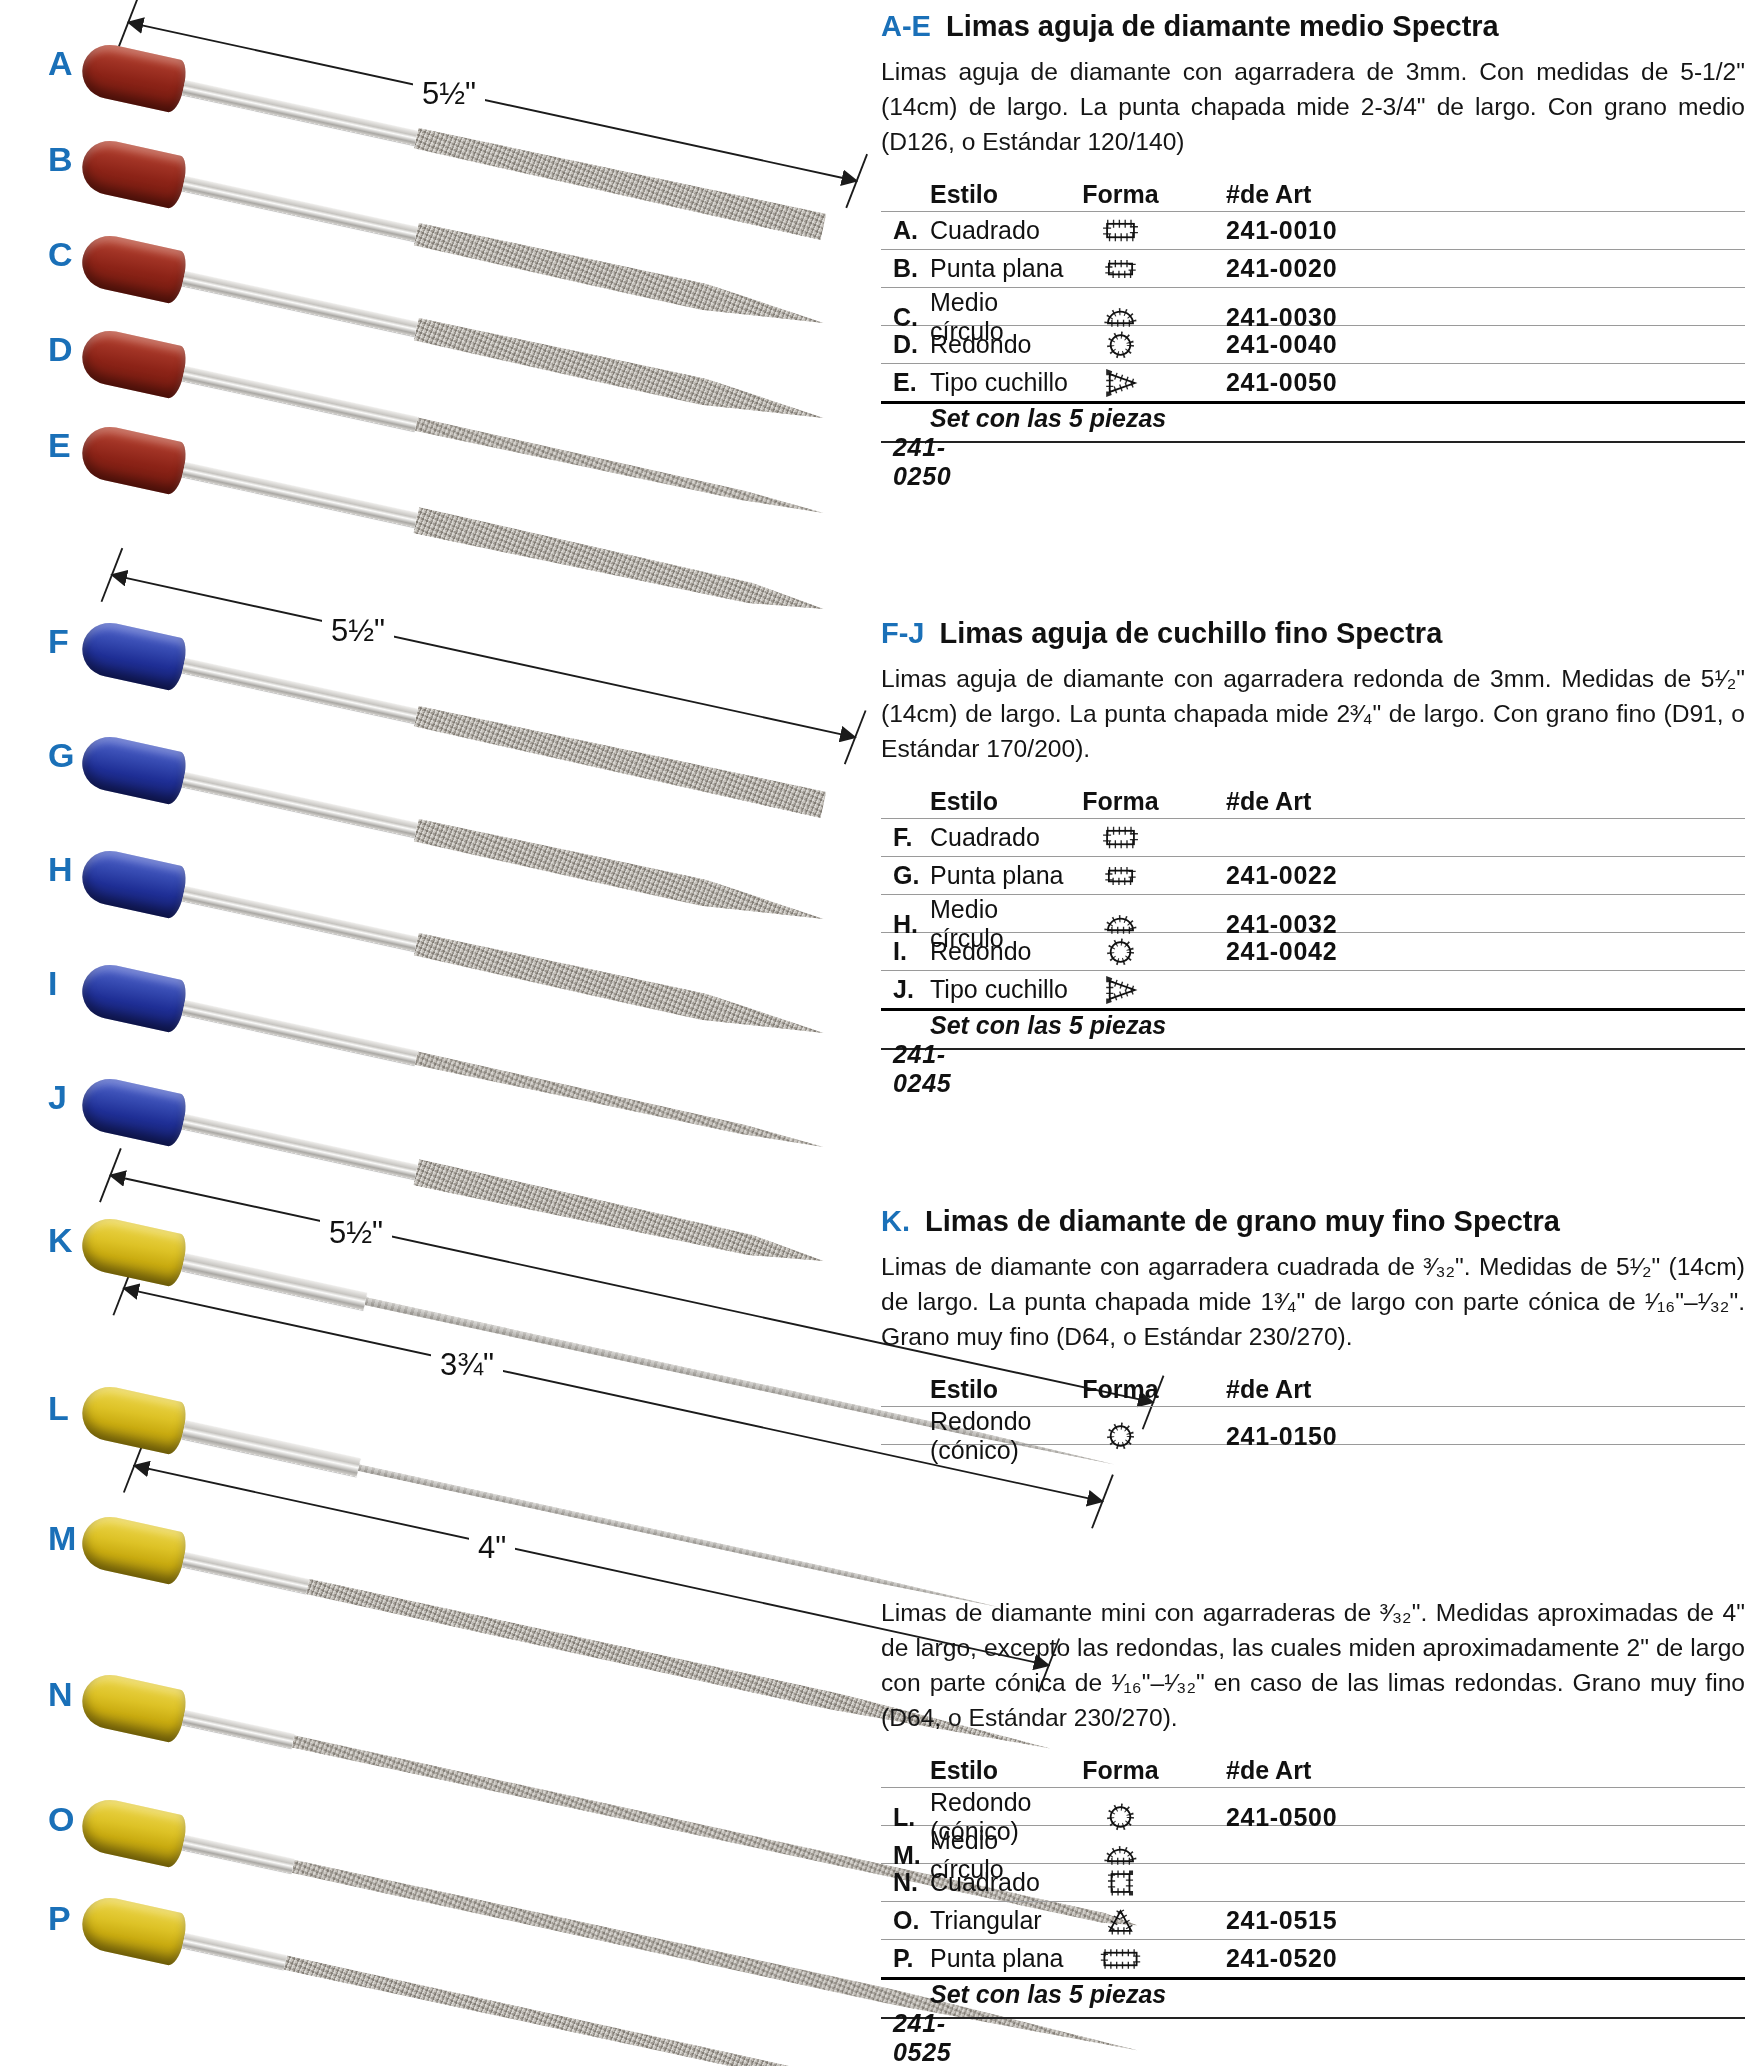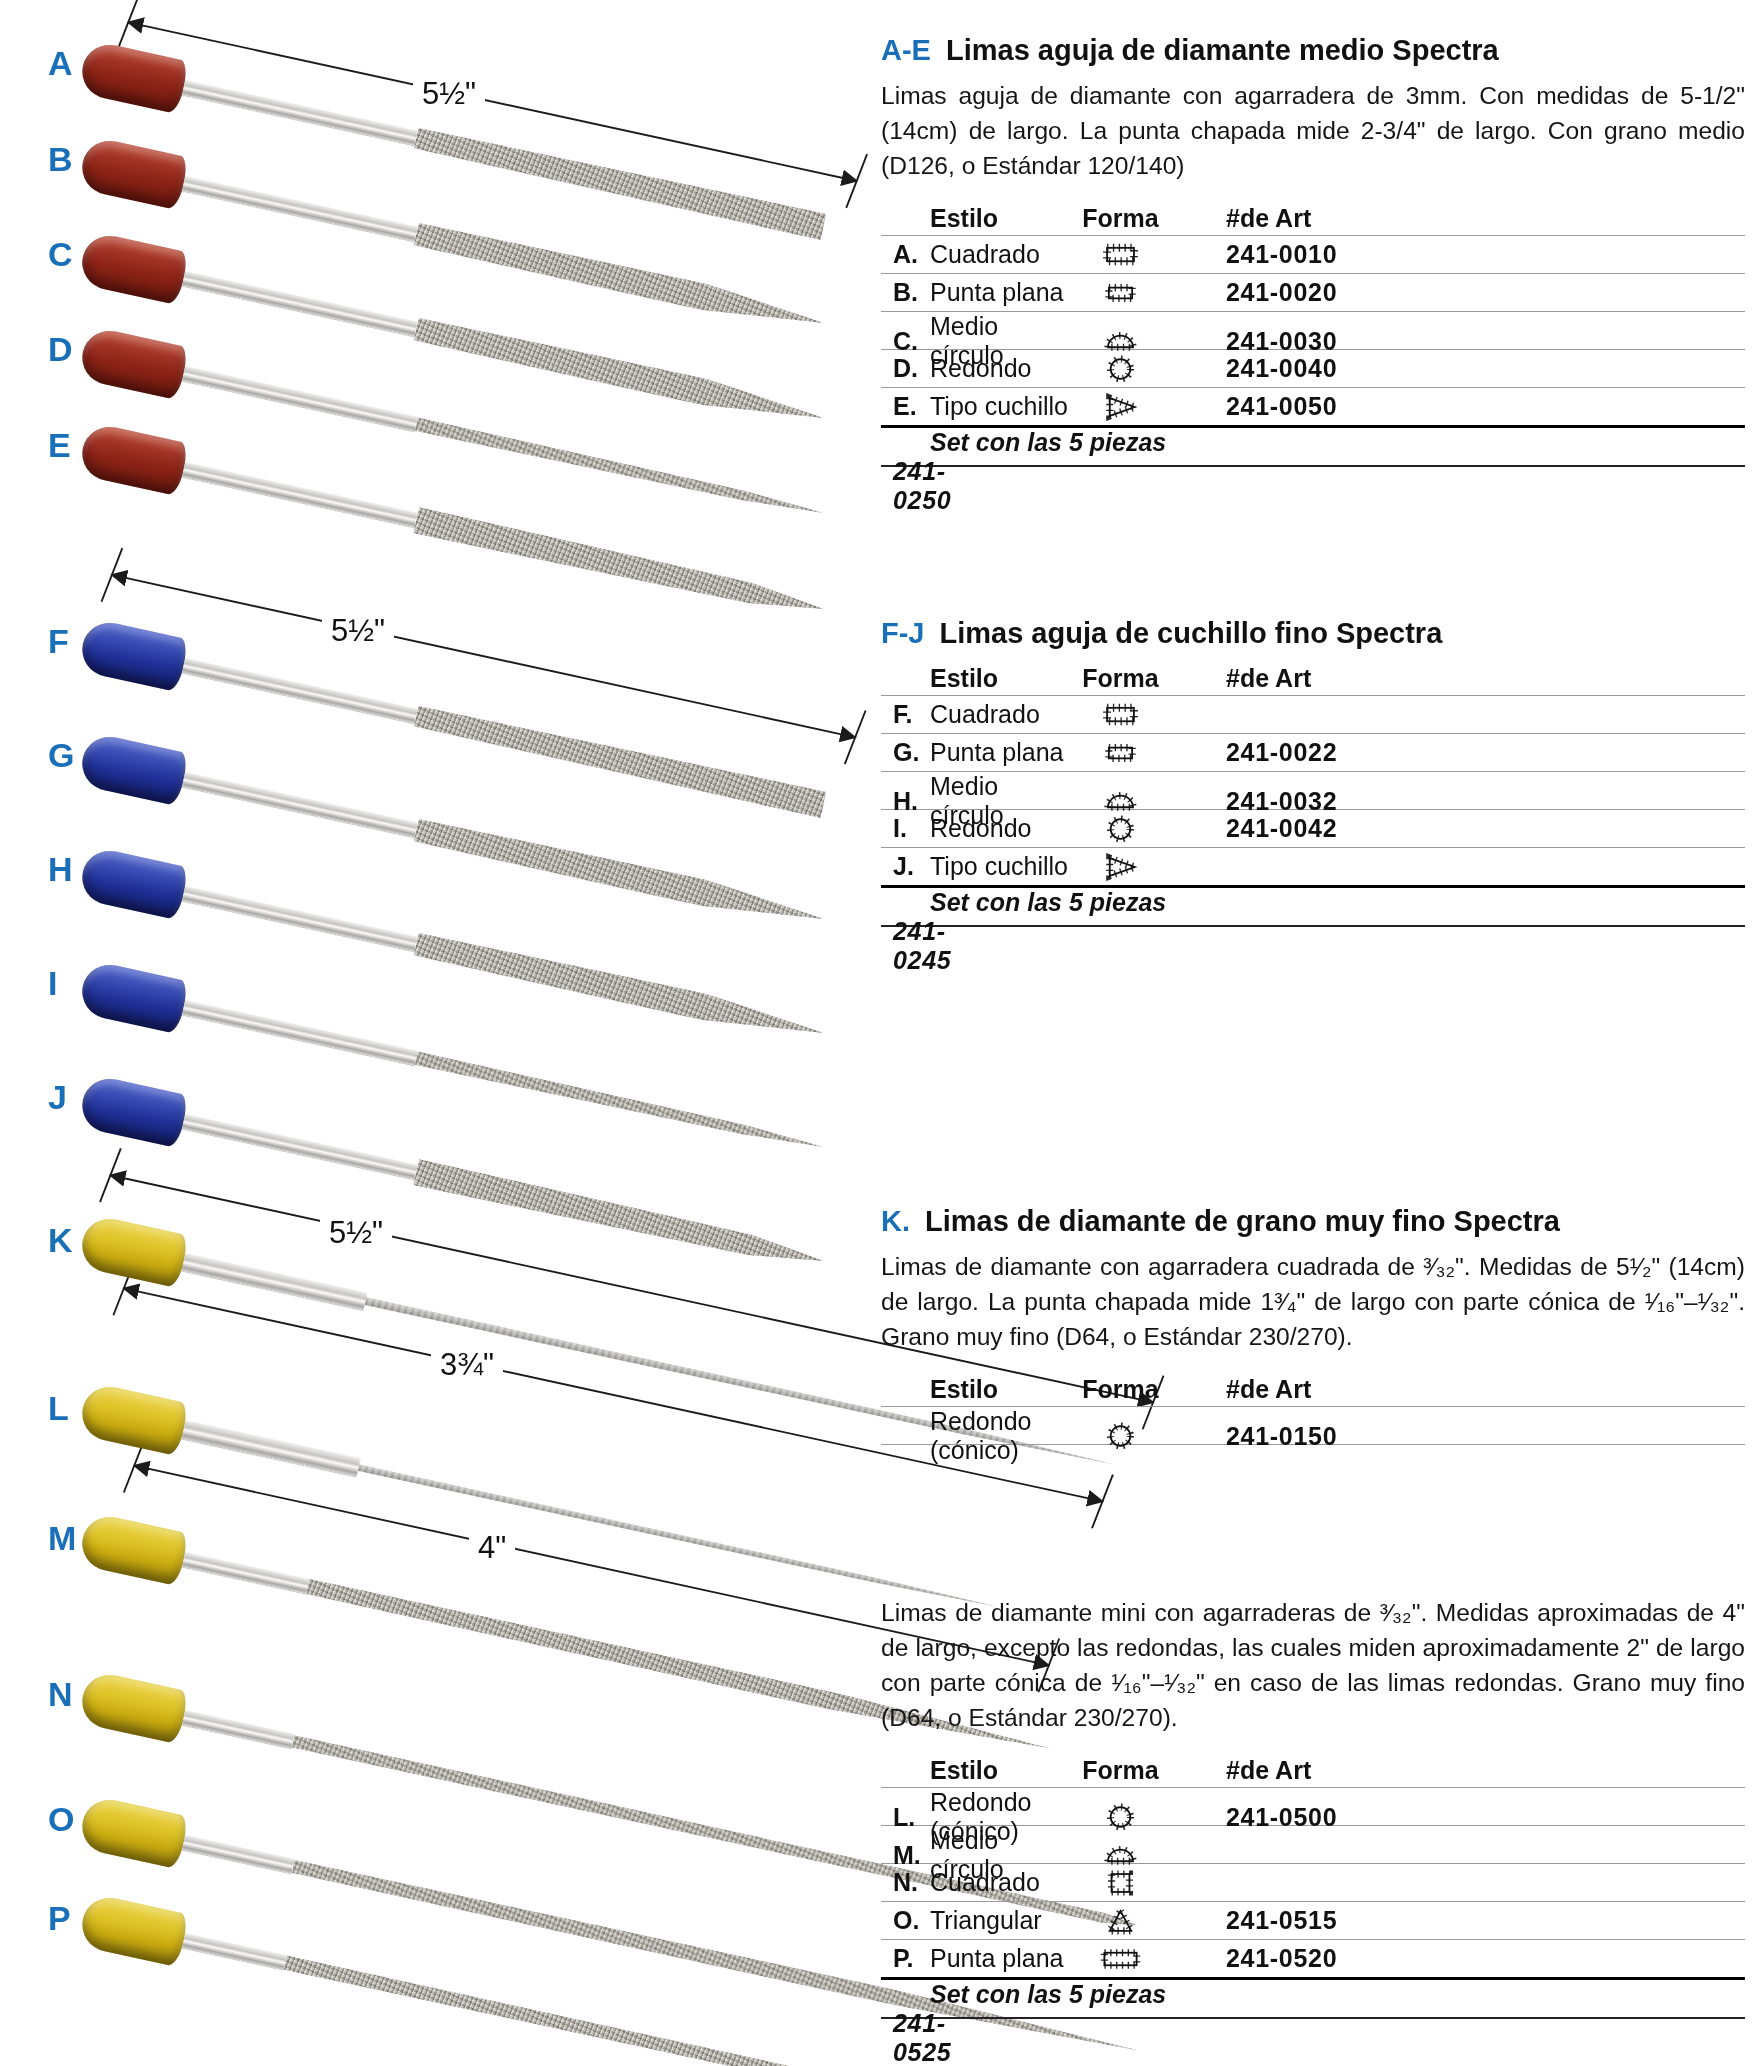--- a/index.html
+++ b/index.html
@@ -46,21 +46,21 @@
   .lf{top:624px}.lg{top:738px}.lh{top:852px}.li{top:966px}.lj{top:1080px}
   .lk{top:1223px}.ll{top:1391px}.lm{top:1521px}.ln{top:1677px}.lo{top:1802px}.lp{top:1901px}
 
   #dims{position:absolute;left:0;top:0;pointer-events:none;}
   #dims line{stroke:#1b1b1b;stroke-width:2.5;}
   .dim-label{position:absolute;background:#fff;padding:0 9px;font-size:31px;line-height:39px;
              color:#111;font-weight:normal;}
 
   
   .section{position:absolute;left:881px;width:864px;}
-  .s1{top:32px}.s2{top:615px}.s3{top:1203px}.s4{top:1595px}
+  .s1{top:8px}.s2{top:615px}.s3{top:1203px}.s4{top:1595px}
   .sec-head{margin:0 0 10.4px 0;font-size:29px;line-height:36px;font-weight:bold;}
   .sec-head .pfx{color:#1a70b8;margin-right:15px;}
   .sec-body{margin:0 0 18px 0;font-size:24.6px;line-height:35px;text-align:justify;color:#151515;}
 
   .ftable{width:100%;border-bottom:2.2px solid #222;}
   .ftable.thin-bottom{border-bottom:1.5px solid #9a9a9a;}
   .trow{display:grid;grid-template-columns:37px 142px 97px 57px 1fr;align-items:center;
         padding-left:12px;height:37px;border-top:1.5px solid #9a9a9a;font-size:25px;}
   .trow.thead{border-top:none;height:34px;font-weight:bold;}
   .trow.set{border-top:3.7px solid #000;font-weight:bold;font-style:italic;}
@@ -302,20 +302,21 @@
         <span></span>
         <span class="setlbl">Set con las 5 piezas</span>
         <span></span>
         <span class="art">241-0250</span>
       </div>
     </div>
   </div>
 
   <div class="section s2">
     <h2 class="sec-head"><span class="pfx">F-J</span><span>Limas aguja de cuchillo fino Spectra</span></h2>
+    <p class="sec-body">Limas aguja de diamante con agarradera redonda de 3mm. Medidas de 5¹⁄₂" (14cm) de largo. La punta chapada mide 2³⁄₄" de largo. Con grano fino (D91, o Estándar 170/200).</p>
     <div class="ftable">
       <div class="trow thead">
         <span></span>
         <span>Estilo</span>
         <span class="fcell">Forma</span>
         <span></span>
         <span>#de Art</span>
       </div>
       <div class="trow">
         <span class="letter">F.</span>

